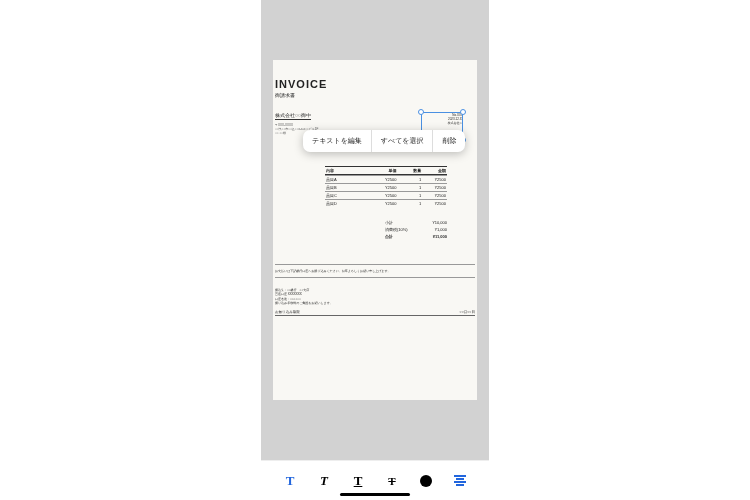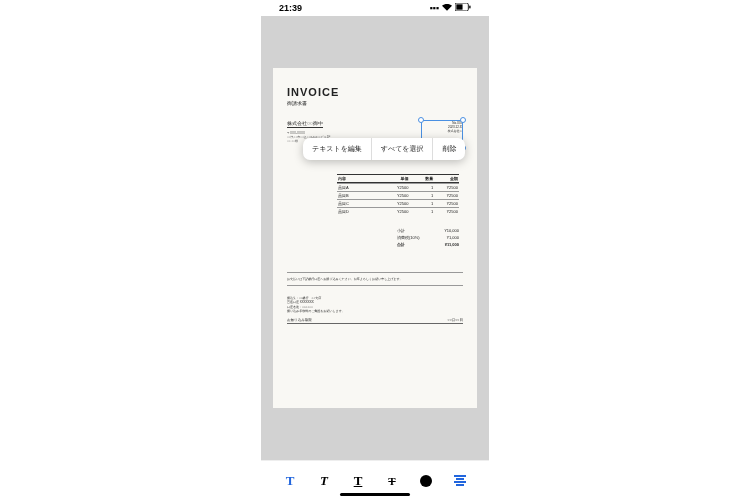--- a/index.html
+++ b/index.html
@@ -3,21 +3,21 @@
 <meta charset="utf-8">
 <style>
 * { margin: 0; padding: 0; box-sizing: border-box; }
 body { font-family: -apple-system, "Hiragino Sans", sans-serif; background: #fff; width: 750px; height: 500px; overflow: hidden; position: relative; }
 .phone { position: absolute; left: 261px; top: 0; width: 228px; height: 500px; background: #fff; display: flex; flex-direction: column; }
 .status-bar { height: 16px; display: flex; align-items: center; justify-content: space-between; padding: 0 18px; font-size: 9px; font-weight: 600; }
 .status-right { display: flex; gap: 3px; align-items: center; }
 .nav-bar { height: 28px; display: flex; align-items: center; justify-content: space-between; padding: 0 10px; font-size: 11px; color: #333; }
 .undo { color: #bbb; font-size: 14px; }
 .canvas { flex: 1; background: #d2d2d2; display: flex; align-items: center; justify-content: center; overflow: hidden; position: relative; }
-.doc { width: 204px; height: 340px; background: #f9f8f4; padding: 18px 14px; position: relative; font-size: 4px; color: #222; }
+.doc { width: 204px; height: 340px; background: #f9f8f4; padding: 18px 2px; position: relative; font-size: 4px; color: #222; }
 .inv-title { font-size: 11px; font-weight: 700; letter-spacing: 1px; }
 .inv-sub { font-size: 5px; margin-top: 2px; }
 .client { font-size: 5px; margin-top: 14px; border-bottom: 0.5px solid #333; display: inline-block; padding-bottom: 1px; }
 .addr { font-size: 3px; color: #555; margin-top: 3px; line-height: 1.4; }
 .stamp-area { position: absolute; right: 14px; top: 52px; width: 42px; height: 28px; }
 .stamp-area .sel { position: absolute; inset: 0; border: 1px solid #4a90e2; }
 .handle { position: absolute; width: 6px; height: 6px; border: 1.5px solid #4a90e2; border-radius: 50%; background: #fff; }
 .h-tl { top: -3px; left: -3px; } .h-tr { top: -3px; right: -3px; }
 .h-bl { bottom: -3px; left: -3px; } .h-br { bottom: -3px; right: -3px; }
 .stamp-txt { font-size: 3px; text-align: right; line-height: 1.3; padding-top: 2px; }
@@ -41,38 +41,20 @@
 .tool-strike { text-decoration: line-through; font-size: 11px; }
 .dot { width: 12px; height: 12px; border-radius: 50%; background: #000; }
 .lines { display: flex; flex-direction: column; gap: 1.5px; align-items: center; }
 .lines span { height: 1.5px; background: #2266dd; display: block; }
 .home-ind { position: absolute; bottom: 4px; left: 50%; transform: translateX(-50%); width: 70px; height: 3px; background: #000; border-radius: 2px; }
 </style>
 </head>
 <body>
 
 <div class="phone">
-  <div class="status-bar">
-    <span>21:39</span>
-    <div class="status-right">
-      <span>▪▪▪</span>
-      <span>
-        <svg width="10" height="8" viewBox="0 0 12 9">
-            <path d="M6 9L0 3C3 0 9 0 12 3Z" fill="#000"></path>
-          </svg>
-      </span>
-      <span>
-        <svg width="16" height="8" viewBox="0 0 18 9">
-            <rect x="0" y="0" width="15" height="9" rx="2" fill="none" stroke="#000" stroke-width="1"></rect>
-            <rect x="1.5" y="1.5" width="7" height="6" fill="#000"></rect>
-            <rect x="16" y="3" width="1.5" height="3" fill="#000"></rect>
-          </svg>
-      </span>
-    </div>
-  </div>
 
 
   <div class="canvas">
     <div class="doc">
       <div class="inv-title">INVOICE</div>
       <div class="inv-sub">御請求書</div>
       <div class="client">株式会社○○御中</div>
       <div class="addr">
         <div>〒XXX-XXXX</div>
         <div>○○県○○市○○区○○x-x-x○○ビル1F</div>

